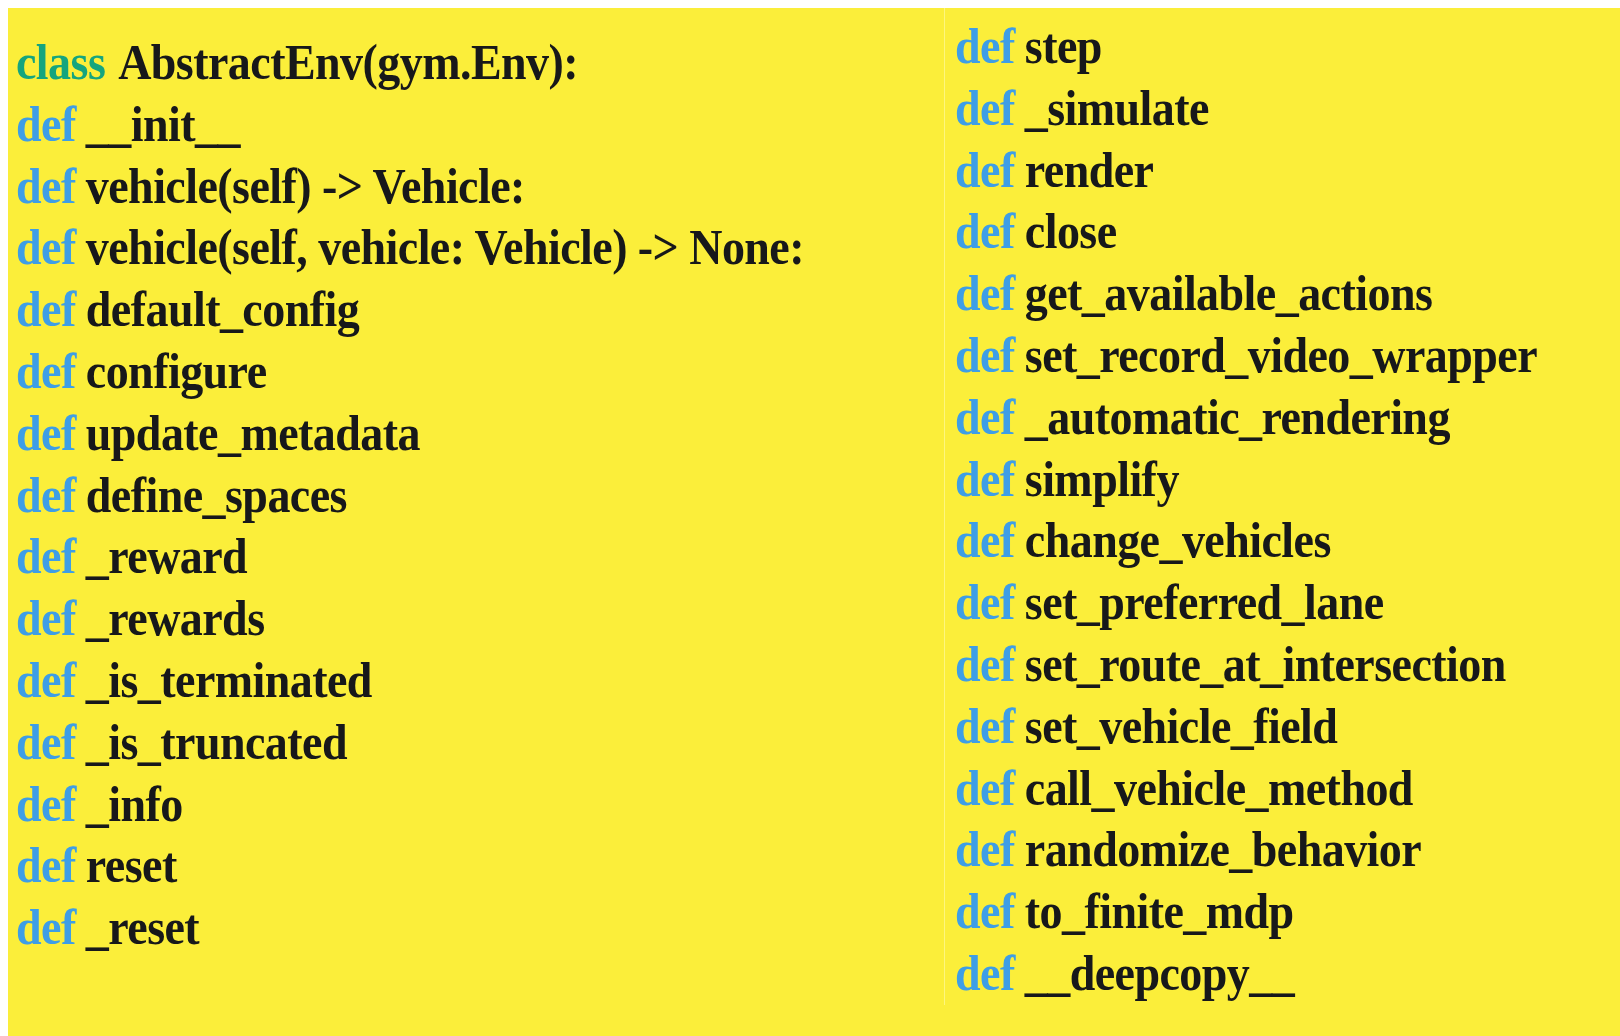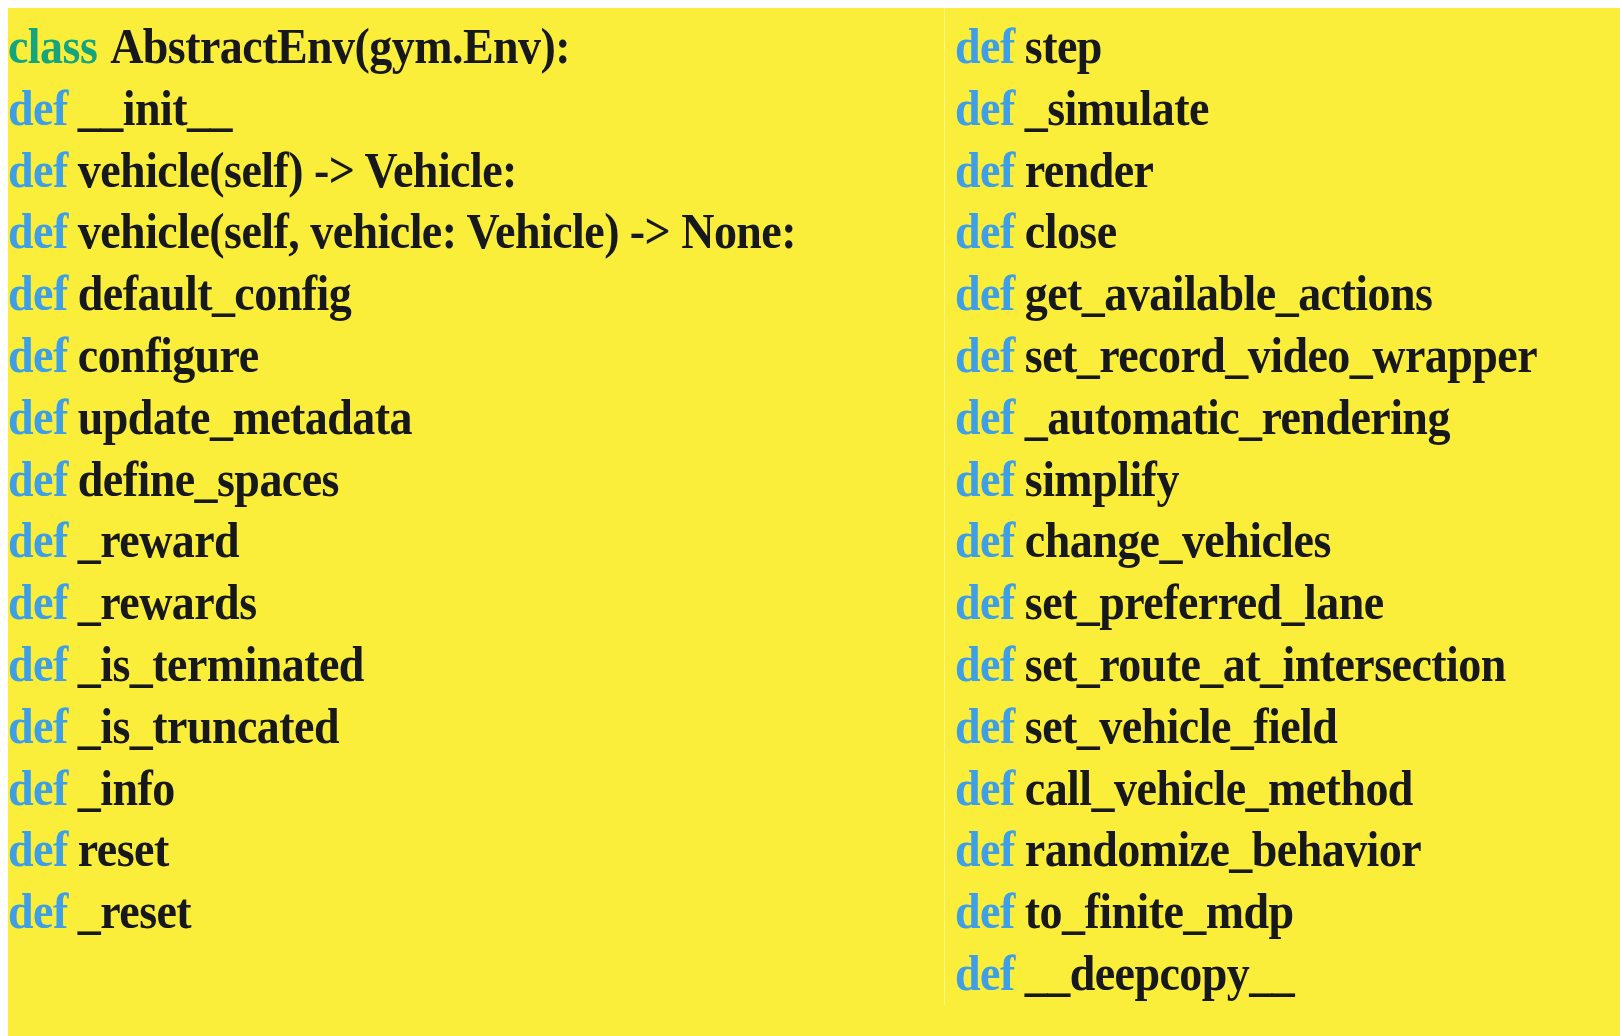--- a/index.html
+++ b/index.html
@@ -29,21 +29,22 @@
   }
 
   .code-column {
     position: relative;
     box-sizing: border-box;
     padding-top: 8px;
   }
 
   #left-column {
     width: 936px;
-    padding-left: 0;
+    padding-left: 8px;
+    margin-top: 16px;
   }
 
   #right-column {
     width: 676px;
     padding-left: 10px;
     border-left: 1.5px solid #fdf67f;
   }
 
   .code-line {
     display: block;

